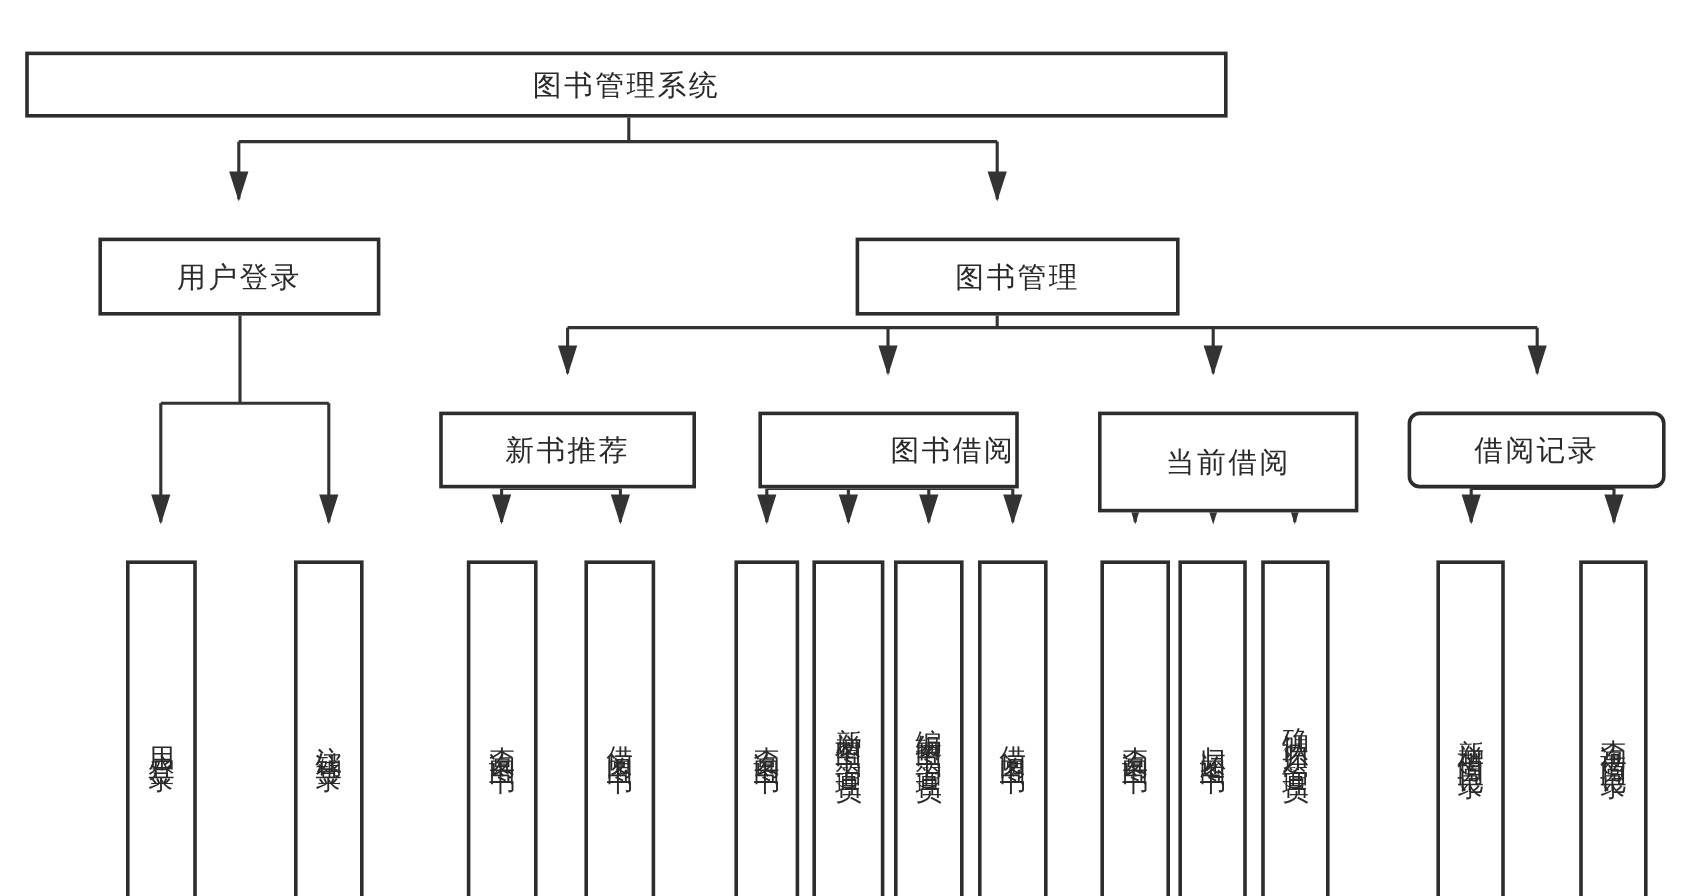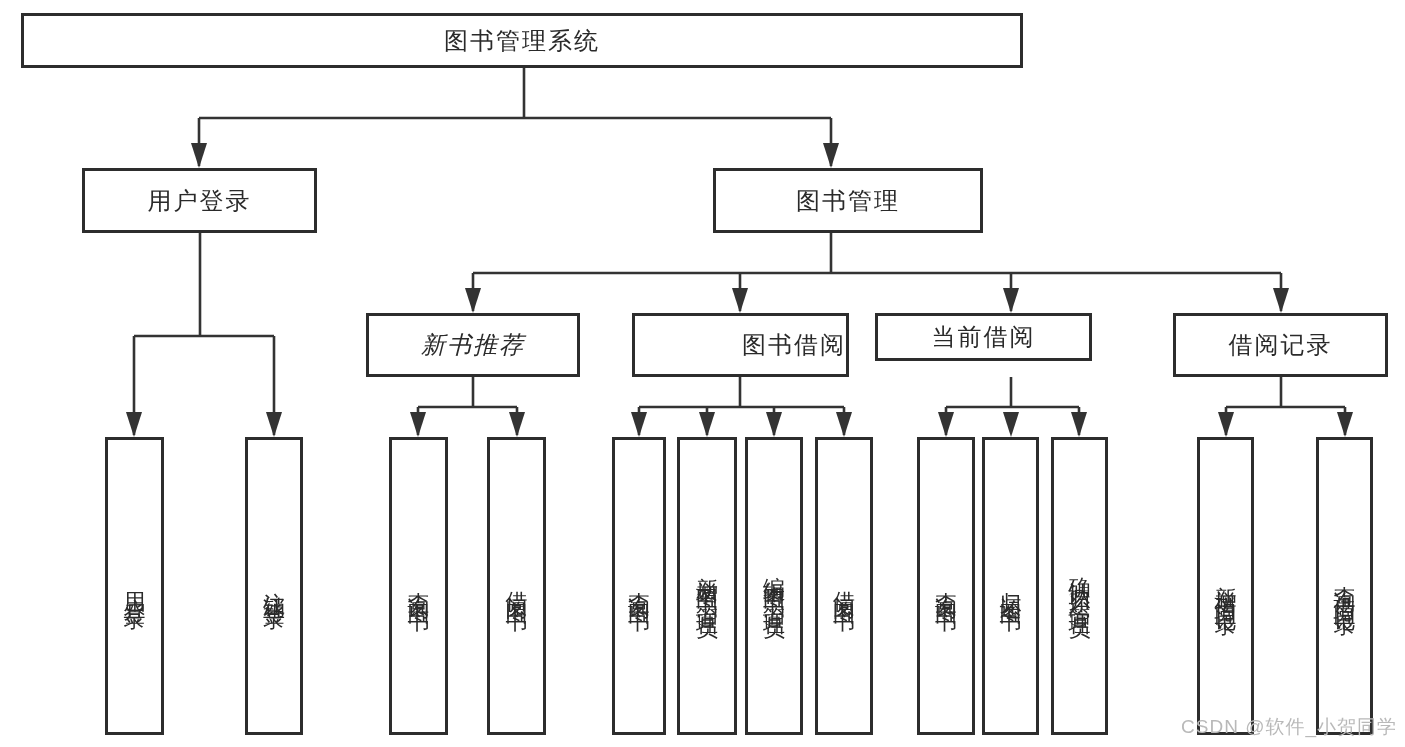--- a/index.html
+++ b/index.html
@@ -24,20 +24,21 @@
   #nodes .node {
     position: absolute;
     box-sizing: border-box;
     border: 3px solid #2d2d2d;
     background: #ffffff;
     display: flex;
     align-items: center;
     justify-content: center;
     z-index: 2;
     color: #2a2a2a;
+    margin-top: 30px;
   }
   #nodes .node.h span {
     font-size: 24px;
     letter-spacing: 2px;
     white-space: nowrap;
   }
   #nodes .node.v span {
     writing-mode: vertical-rl;
     text-orientation: mixed;
     font-size: 22px;
@@ -115,30 +116,30 @@
   <div id="nodes">
       <div class="node h" style="left: 21px; top: 13px; width: 1002px; height: 55px; border-color: rgb(45, 45, 45);">
         <span>图书管理系统</span>
       </div>
       <div class="node h" style="left: 82px; top: 168px; width: 235px; height: 65px; border-color: rgb(45, 45, 45);">
         <span>用户登录</span>
       </div>
       <div class="node h" style="left: 713px; top: 168px; width: 270px; height: 65px; border-color: rgb(45, 45, 45);">
         <span>图书管理</span>
       </div>
-      <div class="node h" style="left: 366px; top: 313px; width: 214px; height: 64px; border-color: rgb(45, 45, 45); font-style: italic;">
+      <div class="node h" style="left: 366px; top: 313px; width: 214px; height: 64px; border-color: rgb(45, 45, 45);">
         <span>新书推荐</span>
       </div>
       <div class="node h" style="left: 632px; top: 313px; width: 217px; height: 64px; border-color: rgb(45, 45, 45); justify-content: flex-end;">
         <span>图书借阅</span>
       </div>
-      <div class="node h" style="left: 875px; top: 313px; width: 217px; height: 48px; border-color: rgb(45, 45, 45); text-align: right;">
+      <div class="node h" style="left: 915px; top: 313px; width: 217px; height: 84px; border-color: rgb(45, 45, 45); text-align: right;">
         <span>当前借阅</span>
       </div>
-      <div class="node h" style="left: 1173px; top: 313px; width: 215px; height: 64px; border-color: rgb(45, 45, 45);">
+      <div class="node h" style="left: 1173px; top: 313px; width: 215px; height: 64px; border-color: rgb(45, 45, 45); border-radius: 10px;">
         <span>借阅记录</span>
       </div>
       <div class="node v" style="left: 105px; top: 437px; width: 59px; height: 298px; border-color: rgb(45, 45, 45);">
         <span>用户登录</span>
       </div>
       <div class="node v" style="left: 245px; top: 437px; width: 58px; height: 298px; border-color: rgb(45, 45, 45);">
         <span>注销登录</span>
       </div>
       <div class="node v" style="left: 389px; top: 437px; width: 59px; height: 298px; border-color: rgb(45, 45, 45);">
         <span>查询图书</span>
@@ -167,14 +168,13 @@
       <div class="node v" style="left: 1051px; top: 437px; width: 57px; height: 298px; border-color: rgb(45, 45, 45);">
         <span>确认归还（管理员）</span>
       </div>
       <div class="node v" style="left: 1197px; top: 437px; width: 57px; height: 298px; border-color: rgb(45, 45, 45);">
         <span>新增借阅记录</span>
       </div>
       <div class="node v" style="left: 1316px; top: 437px; width: 57px; height: 298px; border-color: rgb(45, 45, 45);">
         <span>查询借阅记录</span>
       </div>
     </div>
-  <div id="watermark">CSDN @软件_小贺同学</div>
 </div>
 
 </body></html>

